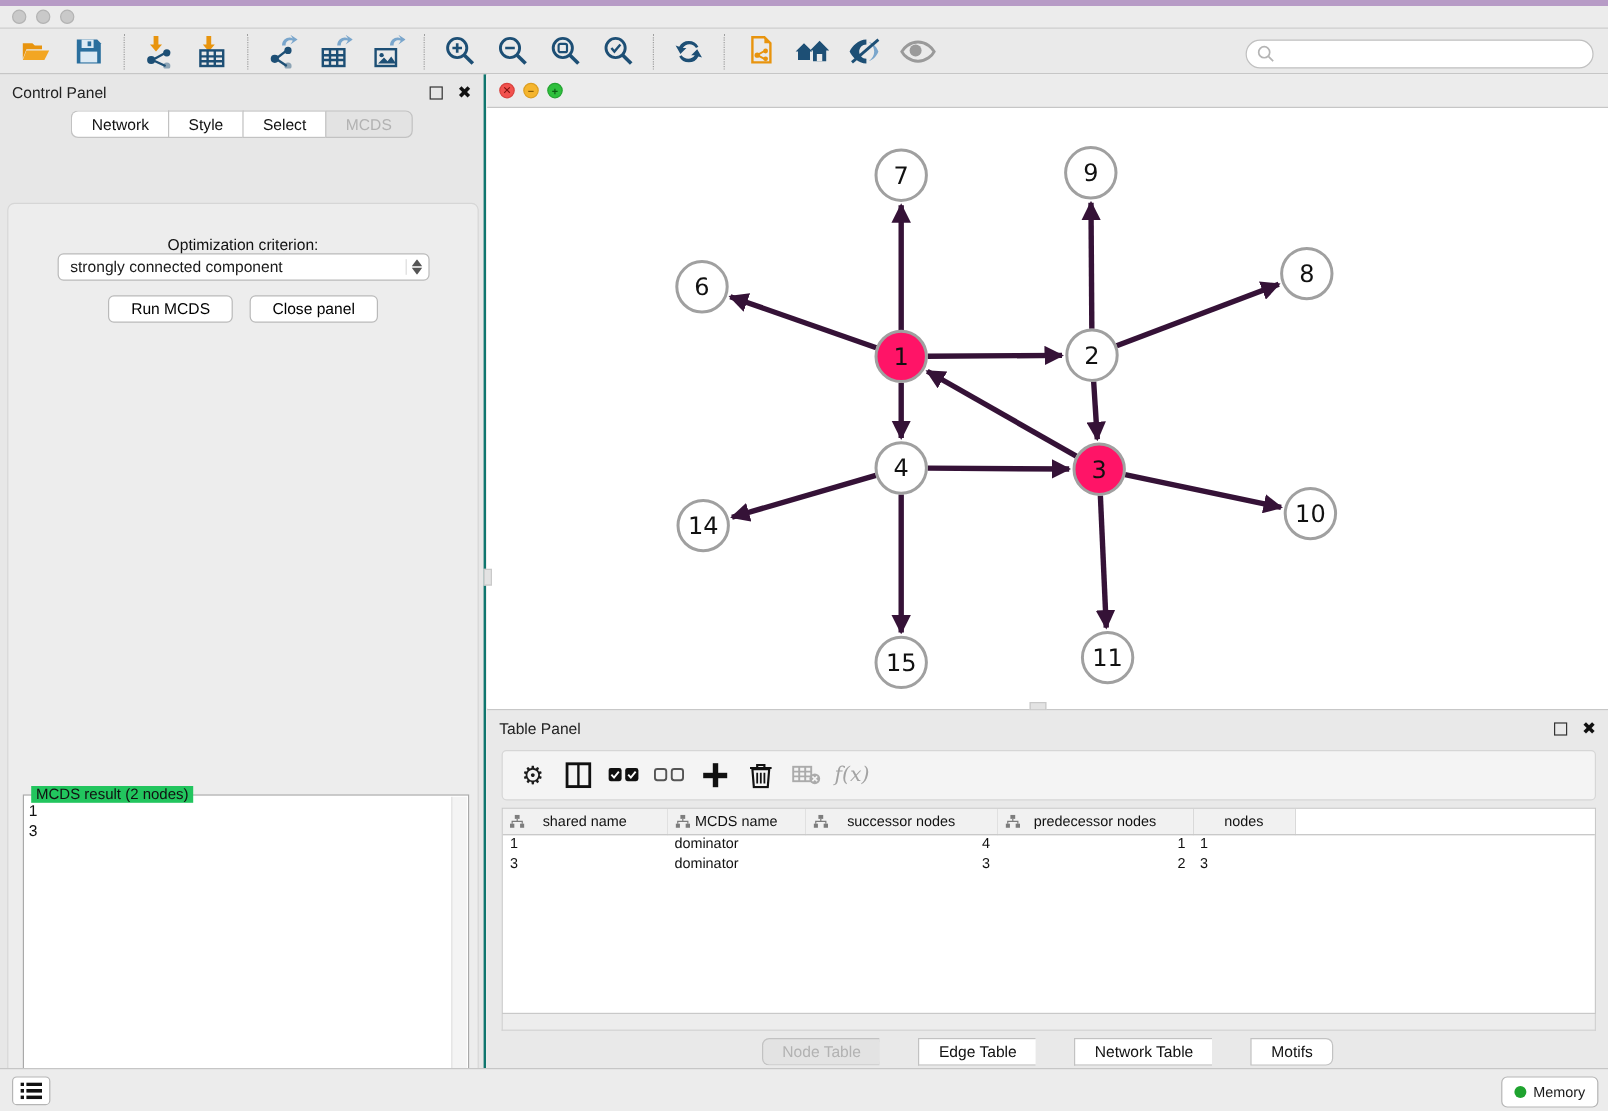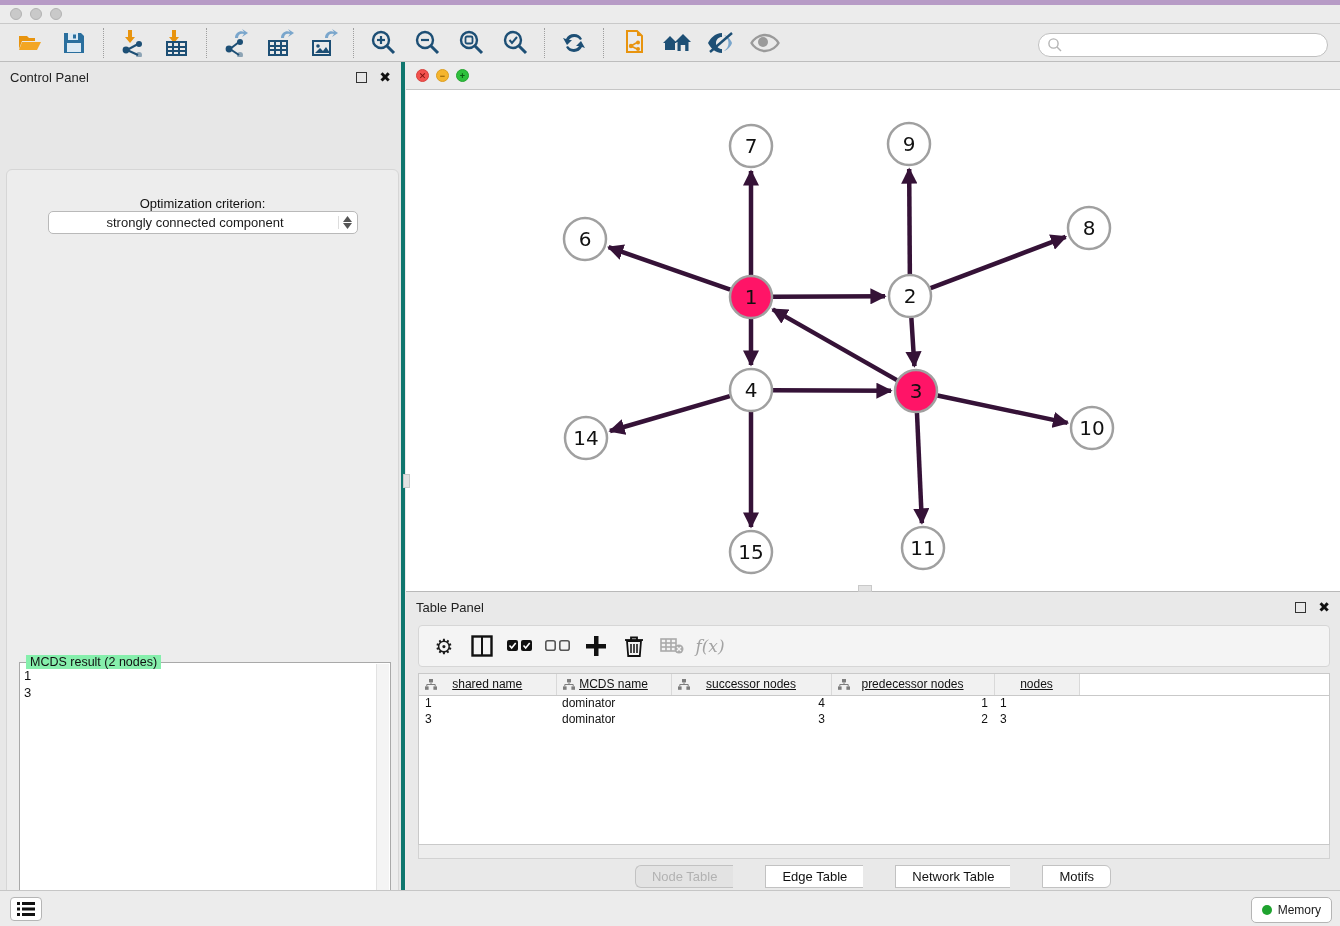--- a/index.html
+++ b/index.html
@@ -16,39 +16,39 @@
   .traffic span { width:12px; height:12px; border-radius:50%; background:#c9c9c9; border:1px solid #b3b3b3; display:block; }
   .win-title { position:absolute; top:1px; left:0; width:100%; text-align:center; font-size:13px; color:#9b9b9b; }
   
   .toolbar { position:absolute; top:24px; left:0; width:1340px; height:38px; background:#eaeaea; border-bottom:1px solid #bdbdbd; display:flex; align-items:center; padding-left:8px; }
   .tb-ic { width:30px; height:30px; margin:0 7px; display:flex; align-items:center; justify-content:center; cursor:pointer; }
   .tb-sep { width:1px; height:30px; margin:0 7px; border-left:1px dotted #9f9f9f; }
   .tb-ic svg { display:block; }
   .search-field { position:absolute; top:33px; right:12px; width:290px; height:24px; background:#fff; border:1px solid #c0c0c0; border-radius:12px; display:flex; align-items:center; padding-left:8px; }
   .search-field svg { opacity:.55; }
   
-  .control-panel { position:absolute; top:62px; left:0; width:405px; height:828px; background:#e7e7e7; border-right:4px solid #0f766e; }
+  .control-panel { position:absolute; top:62px; left:0; width:405px; height:828px; background:#e7e7e7; border-right:2px solid #0f766e; }
   .panel-head { height:30px; display:flex; align-items:center; padding:0 10px; font-size:13px; color:#222; }
   .panel-head .spacer { flex:1; }
   .float-btn { width:11px; height:11px; border:1.5px solid #333; margin-right:12px; cursor:pointer; }
   .close-x { font-size:14px; font-weight:bold; color:#111; cursor:pointer; line-height:1; }
   .tabrow { display:flex; justify-content:center; position:relative; z-index:2; }
   .tabrow .tab { background:#fff; border:1px solid #c2c2c2; border-right:none; padding:3px 16px; font-size:13px; color:#111; cursor:pointer; }
   .tabrow .tab:first-child { border-top-left-radius:6px; border-bottom-left-radius:6px; }
   .tabrow .tab:last-child { border-right:1px solid #c2c2c2; border-top-right-radius:6px; border-bottom-right-radius:6px; }
   .tabrow .tab.selected { background:#e3e3e3; color:#b2b2b2; }
   .cp-card { position:absolute; top:107px; left:6px; width:393px; height:775px; background:#ededed; border:1px solid #d6d6d6; border-radius:6px; padding-top:26px; }
   .opt-label { text-align:center; font-size:13px; color:#111; }
   .dropdown { margin:0 auto; width:310px; height:23px; background:#fff; border:1px solid #b9b9b9; border-radius:5px; display:flex; align-items:center; padding:0 4px 0 10px; font-size:13px; cursor:pointer; }
-  .dropdown .dd-label { flex:1;margin-left:48px; }
+  .dropdown .dd-label { flex:1; }
   .stepper { width:15px; display:flex; flex-direction:column; align-items:center; gap:1px; border-left:1px solid #ddd; padding-left:4px; }
   .btn-row { display:flex; justify-content:center; gap:14px; margin-top:12px; }
   .push-btn { height:23px; padding:0 18px; background:#fff; border:1px solid #b9b9b9; border-radius:5px; font-size:13px; font-family:inherit; cursor:pointer; }
   .result-box { position:absolute; left:12px; top:492px; width:372px; border:1px solid #a9a9a9; background:#fff; height:378px; }
-  .result-title { position:absolute; top:-8px; left:6px; background:#86efac; padding:0 4px; font-size:12.5px; color:#111; }
+  .result-title { position:absolute; top:-8px; left:6px; background:#22c55e; padding:0 4px; font-size:12.5px; color:#111; }
   .result-list { position:absolute; inset:4px 14px 2px 4px; font-size:13px; line-height:17px; color:#111; overflow:hidden; }
   .result-scroll { position:absolute; top:1px; right:1px; bottom:1px; width:13px; background:#f4f4f4; border-left:1px solid #e2e2e2; }
   
   .net-window { position:absolute; top:62px; left:406px; width:934px; height:530px; background:#fff; border-bottom:2px solid #b9b9b9; }
   .net-titlebar { height:28px; background:#ececec; border-bottom:1px solid #c6c6c6; position:relative; display:flex; align-items:center; }
   .net-lights { display:flex; gap:7px; margin-left:10px; }
   .light { width:13px; height:13px; border-radius:50%; display:flex; align-items:center; justify-content:center; font-size:9px; font-weight:bold; cursor:pointer; }
   .light.red { background:#f2524e; border:1px solid #d8413d; color:#7c100d; }
   .light.yellow { background:#f5b52e; border:1px solid #dd9f21; color:#8a5c05; }
   .light.green { background:#2fc03d; border:1px solid #24a431; color:#0c5c14; }
@@ -59,21 +59,21 @@
   
   .table-panel { position:absolute; top:592px; left:406px; width:934px; height:298px; background:#e9e9e9; }
   .tp-toolbar { position:absolute; top:33px; left:12px; width:912px; height:42px; background:#f4f4f4; border:1px solid #d6d6d6; border-radius:4px; display:flex; align-items:center; padding-left:10px; gap:8px; }
   .tp-ic { width:30px; height:28px; display:flex; align-items:center; justify-content:center; cursor:pointer; }
   .tp-ic.disabled { cursor:default;text-align:center; }
   .gear-glyph { font-size:21px; color:#1c1c1c; line-height:1; }
   .fx-glyph { font-family:"DejaVu Serif","Liberation Serif",serif; font-style:italic; font-size:17px; color:#a3a3a3; }
   .tp-tablebox { position:absolute; top:81px; left:12px; width:912px; height:172px; background:#fff; border:1px solid #c9c9c9; overflow:hidden; }
   table.datatable { border-collapse:collapse; font-size:12px; table-layout:fixed; width:100%; }
   table.datatable th { background:#f1f1f1; border-right:1px solid #d9d9d9; border-bottom:1px solid #c9c9c9; font-weight:normal; height:21px; position:relative; color:#111; }
-  table.datatable th .hd-label { display:inline-block;text-decoration:underline; }
+  table.datatable th .hd-label { display:inline-block; }
   table.datatable th .hd-ic { position:absolute; left:6px; top:5px; }
   table.datatable th.filler { background:#fff; border-right:none; }
   table.datatable td { height:16px; padding:0 6px; color:#111; border:none; }
   td.al { text-align:left; } td.ar { text-align:right; }
   .tp-scrollstrip { position:absolute; top:253px; left:12px; width:912px; height:14px; background:#ededed; border:1px solid #d2d2d2; border-top:none; }
   .tp-tabs { position:absolute; bottom:2px; left:0; width:100%; display:flex; justify-content:center;gap:32px; }
   
   .statusbar { position:absolute; top:890px; left:0; width:1340px; height:36px; background:#ececec; border-top:1px solid #c6c6c6; }
   .list-btn { position:absolute; left:10px; top:6px; width:32px; height:24px; background:#fff; border:1px solid #b5b5b5; border-radius:4px; display:flex; align-items:center; justify-content:center; cursor:pointer; }
   .memory-btn { position:absolute; right:8px; top:6px; height:24px; padding:12px 10px; background:#fff; border:1px solid #b5b5b5; border-radius:5px; display:flex; align-items:center; gap:6px; font-size:12px; cursor:pointer; }
@@ -244,32 +244,42 @@
   <span></span>
 </div>
 
 <div class="control-panel">
   <div class="panel-head">
     <span>Control Panel</span>
     <span class="spacer"></span>
     <span class="float-btn"></span>
     <span class="close-x">✖</span>
   </div>
+  <div class="tabrow">
+    <span class="tab">Network</span>
+    <span class="tab">Style</span>
+    <span class="tab">Select</span>
+    <span class="tab selected">MCDS</span>
+  </div>
   <div class="cp-card">
     <div class="opt-label">Optimization criterion:</div>
     <div class="dropdown">
       <span class="dd-label">strongly connected component</span>
       <span class="stepper">
         <svg width="9" height="6" viewBox="0 0 9 6">
             <path d="M4.5 0 L9 6 H0 Z" fill="#555"></path>
           </svg>
         <svg width="9" height="6" viewBox="0 0 9 6">
             <path d="M4.5 6 L0 0 H9 Z" fill="#555"></path>
           </svg>
       </span>
+    </div>
+    <div class="btn-row">
+      <button class="push-btn">Run MCDS</button>
+      <button class="push-btn">Close panel</button>
     </div>
     <div class="result-box">
       <span class="result-title">MCDS result (2 nodes)</span>
       <div class="result-list" id="result-list">
           <div>1</div>
           <div>3</div>
         </div>
       <div class="result-scroll"></div>
     </div>
   </div>

